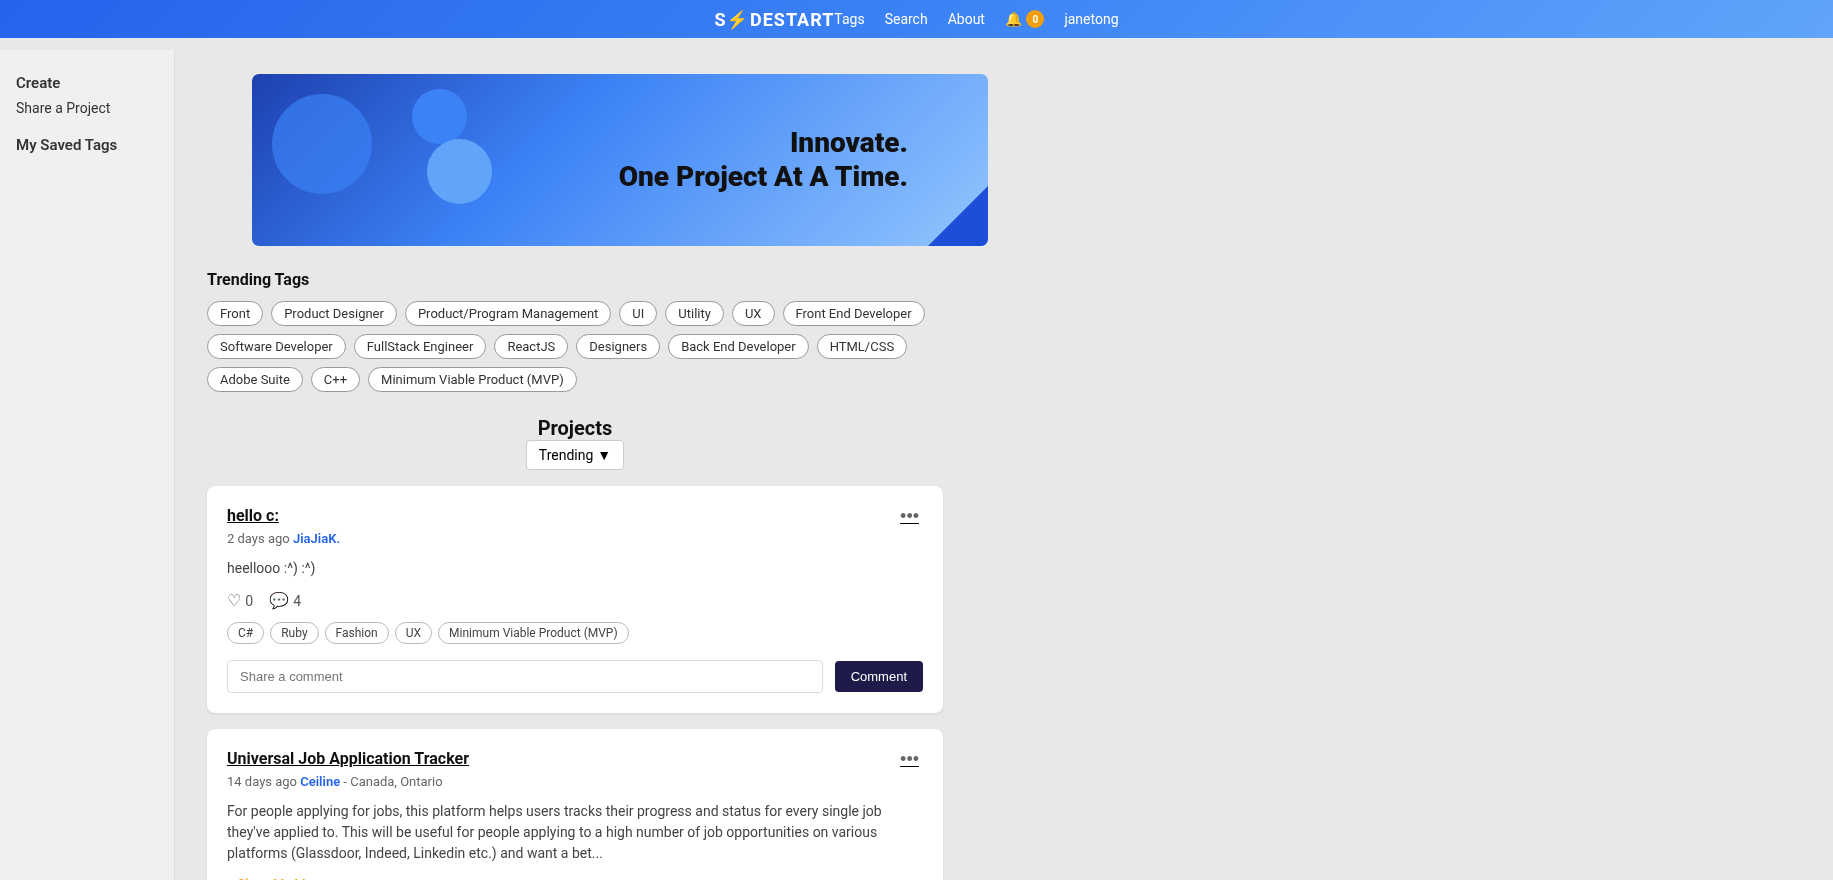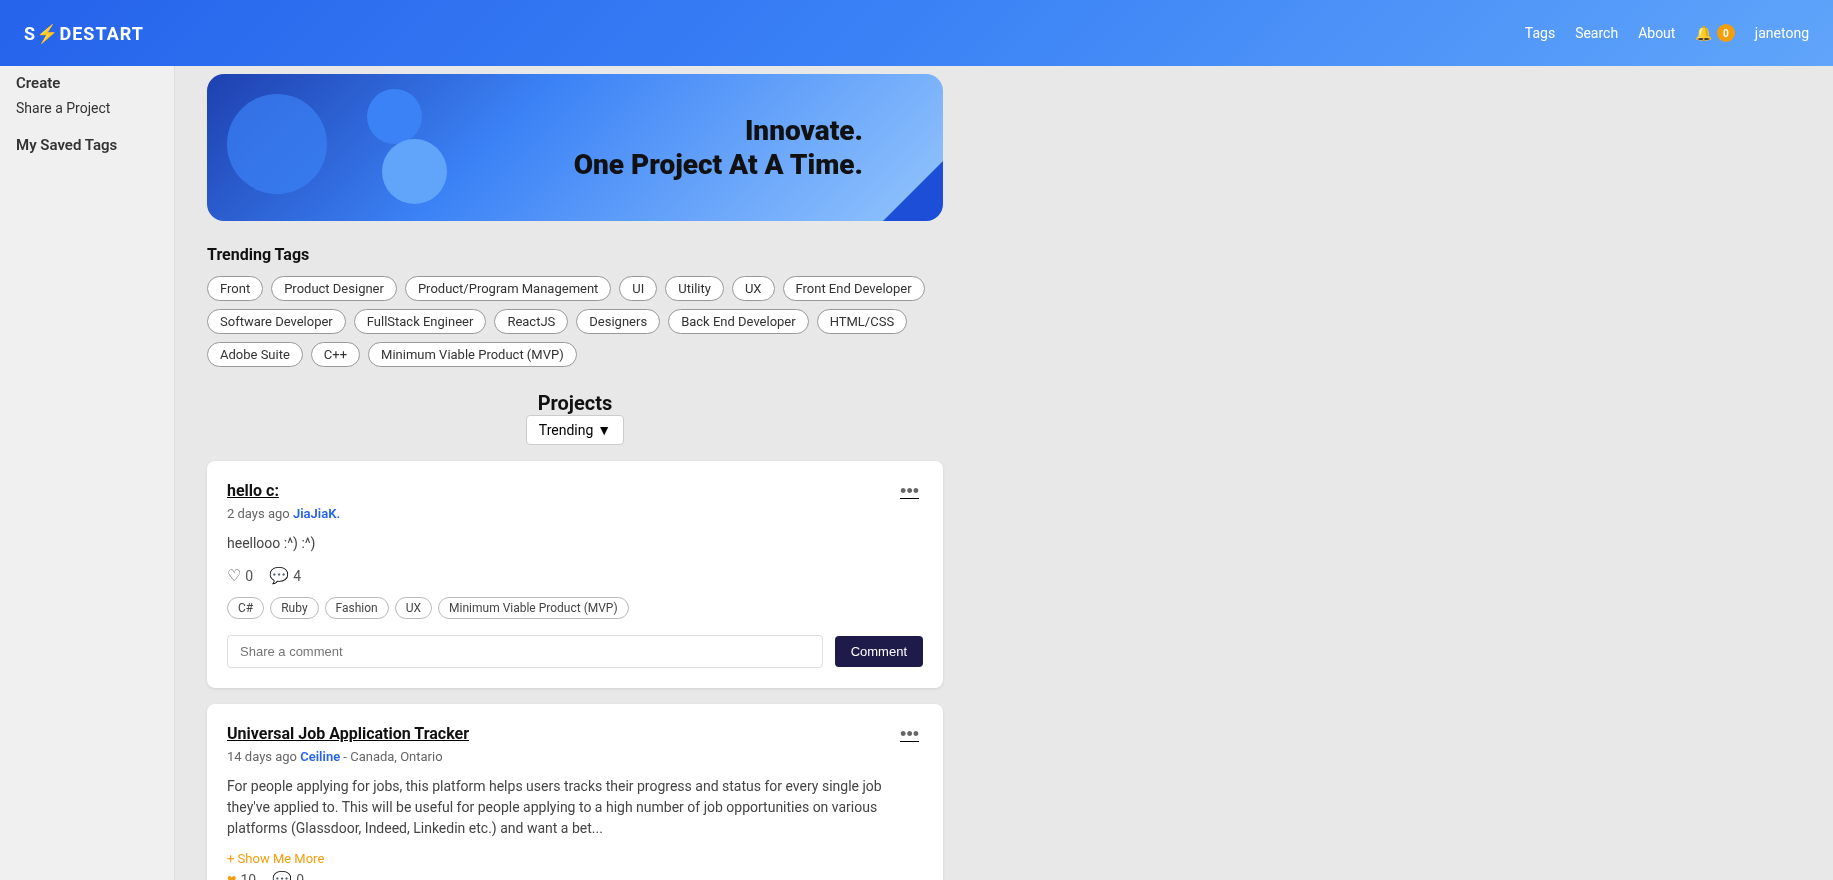--- a/index.html
+++ b/index.html
@@ -1,24 +1,24 @@
 <!DOCTYPE html>
 <html><head>
   <meta charset="utf-8">
   <style>
     * { box-sizing: border-box; margin: 0; padding: 0; }
     body { font-family: -apple-system, BlinkMacSystemFont, 'Segoe UI', Roboto, sans-serif; background: #e8e8e8; }
 
     
     .header {
       background: linear-gradient(135deg, #2563eb 0%, #3b82f6 50%, #60a5fa 100%);
-      height: 66px;
-      display: flex;
-      align-items: center;
-      justify-content: space-between;
+      height: 38px;
+      display: flex;
+      align-items: center;
+      justify-content: center;
       padding: 15px 24px;
       position: fixed;
       top: 0; left: 0; right: 0;
       z-index: 100;
     }
     .header-logo {
       color: white;
       font-weight: bold;
       font-size: 18px;
       letter-spacing: 1px;
@@ -92,28 +92,29 @@
     
     .main {
       flex: 1;
       padding: 24px 32px;
       max-width: 800px;
     }
 
     
     .banner {
       width: 100%;
-      height: 147px;
+      height: 172px;
       background: linear-gradient(135deg, #1e40af 0%, #3b82f6 40%, #93c5fd 100%);
-      border-radius: 17px;
+      border-radius: 7px;
       margin-bottom: 24px;
       position: relative;
       overflow: hidden;
       display: flex;
       align-items: center;
+      margin-left: 45px;
     }
     .banner-circles {
       position: absolute;
       left: 0;
       top: 0;
       width: 45%;
       height: 100%;
     }
     .banner-circle-big {
       width: 100px;

